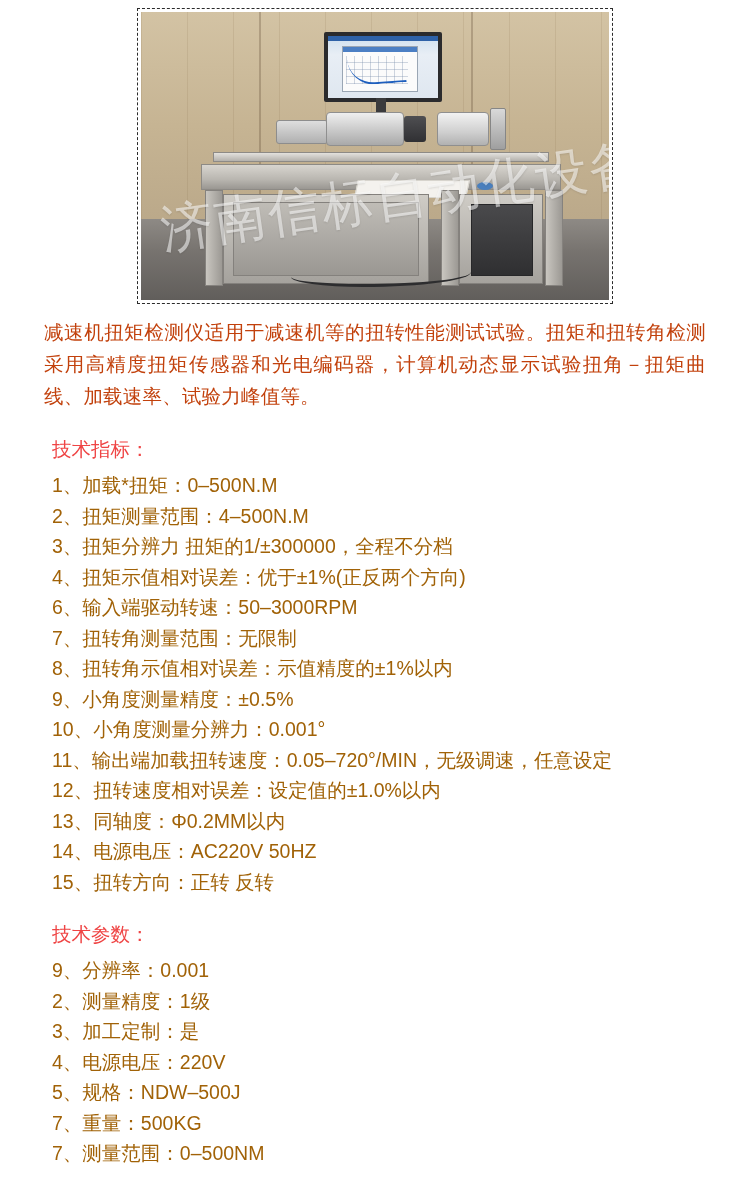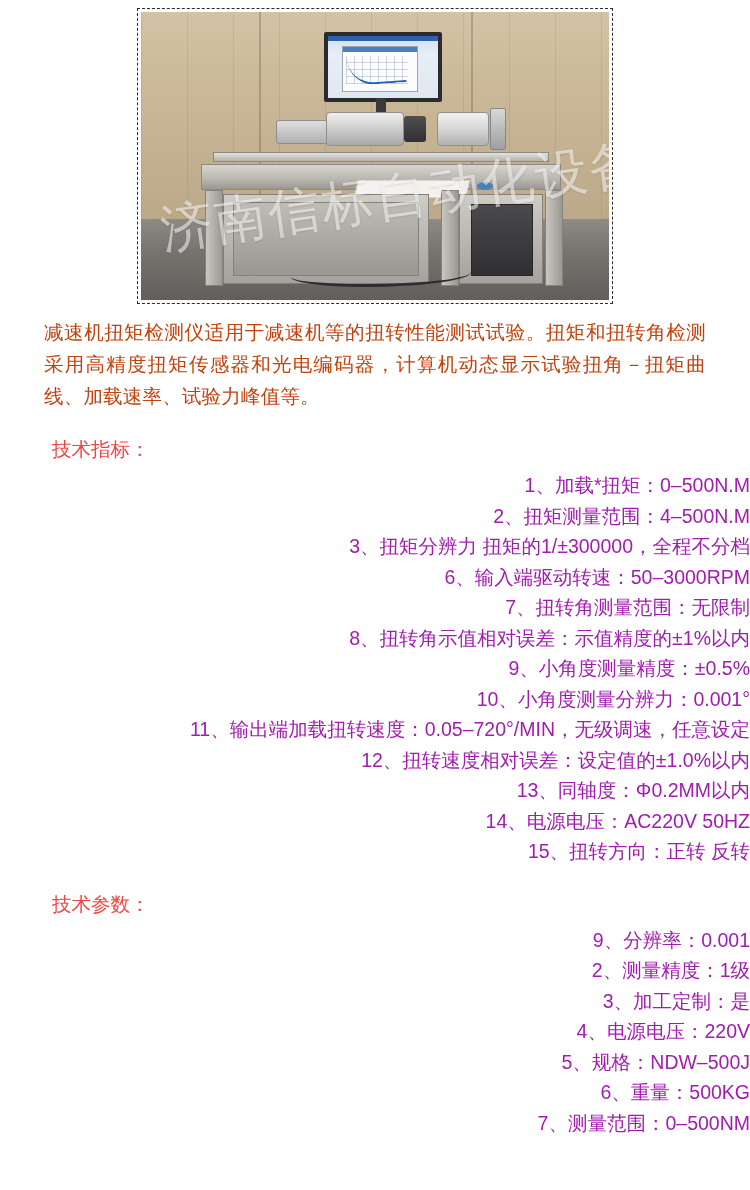--- a/index.html
+++ b/index.html
@@ -180,23 +180,22 @@
   }
   ul.spec-list {
     list-style: none;
     margin: 6px 0 0 0;
     padding: 0;
   }
   ul.spec-list li {
     margin: 0 0 0 52px;
     font-size: 19.5px;
     line-height: 30.5px;
-    color: #a21caf;
+    color: #a16207;
     white-space: nowrap;
-    text-align: right;
   }
 </style>
 </head>
 <body>
 
 <div class="page">
 
   <div class="photo-wrap">
     <div class="photo">
       <div class="wall"></div>
@@ -242,38 +241,39 @@
 
   <div class="body">
 
     <p class="intro">减速机扭矩检测仪适用于减速机等的扭转性能测试试验。扭矩和扭转角检测采用高精度扭矩传感器和光电编码器，计算机动态显示试验扭角－扭矩曲线、加载速率、试验力峰值等。</p>
 
     <div class="section-title">技术指标：</div>
     <ul class="spec-list">
       <li>1、加载*扭矩：0–500N.M</li>
       <li>2、扭矩测量范围：4–500N.M</li>
       <li>3、扭矩分辨力 扭矩的1/±300000，全程不分档</li>
+      <li>4、扭矩示值相对误差：优于±1%(正反两个方向)</li>
       <li>6、输入端驱动转速：50–3000RPM</li>
       <li>7、扭转角测量范围：无限制</li>
       <li>8、扭转角示值相对误差：示值精度的±1%以内</li>
       <li>9、小角度测量精度：±0.5%</li>
       <li>10、小角度测量分辨力：0.001°</li>
       <li>11、输出端加载扭转速度：0.05–720°/MIN，无级调速，任意设定</li>
       <li>12、扭转速度相对误差：设定值的±1.0%以内</li>
       <li>13、同轴度：Φ0.2MM以内</li>
       <li>14、电源电压：AC220V 50HZ</li>
       <li>15、扭转方向：正转 反转</li>
     </ul>
 
     <div class="section-title">技术参数：</div>
     <ul class="spec-list">
       <li>9、分辨率：0.001</li>
       <li>2、测量精度：1级</li>
       <li>3、加工定制：是</li>
       <li>4、电源电压：220V</li>
       <li>5、规格：NDW–500J</li>
-      <li>6、重量：500KG</li>
+      <li>7、重量：500KG</li>
       <li>7、测量范围：0–500NM</li>
 
     </ul>
 
   </div>
 </div>
 
 </body></html>

